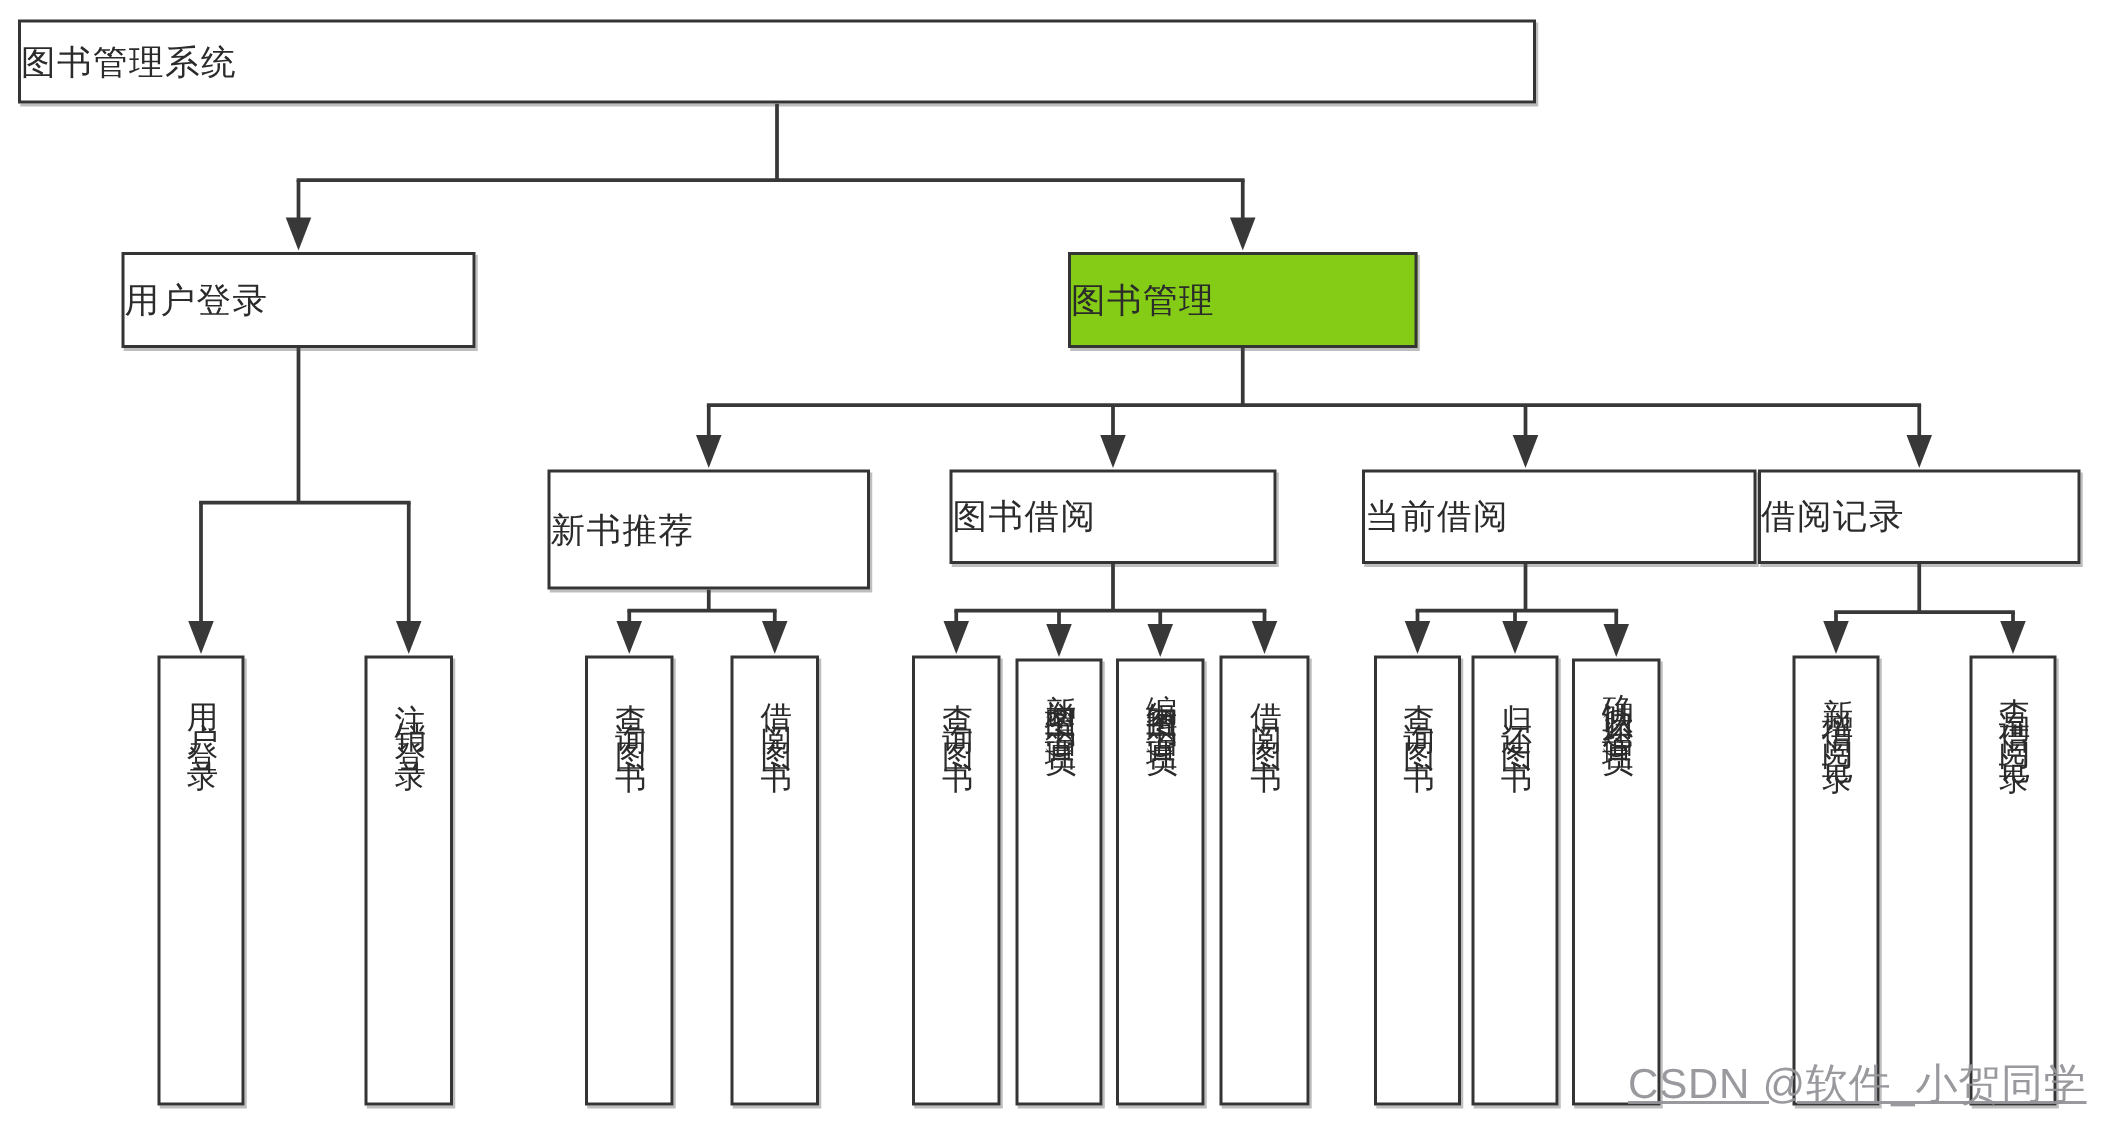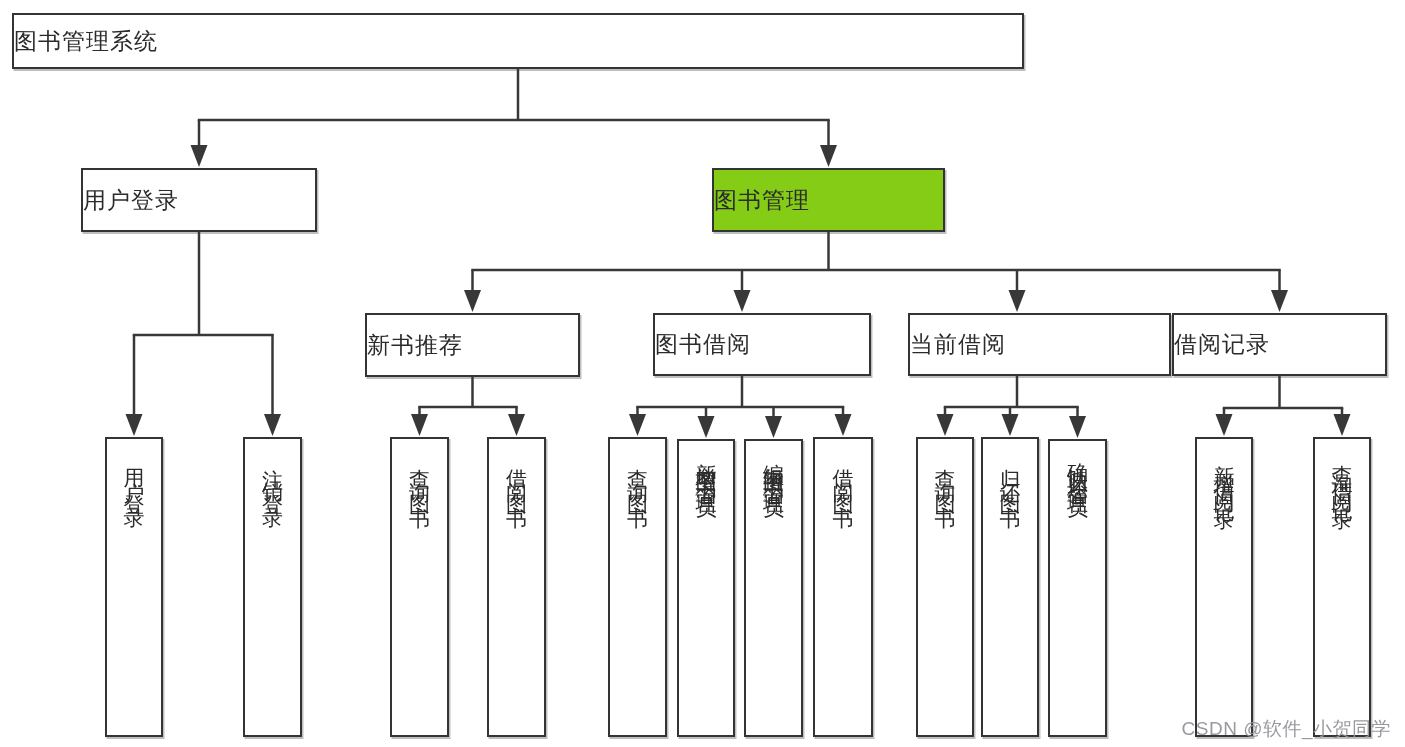--- a/index.html
+++ b/index.html
@@ -11,21 +11,21 @@
   .node{
     position:absolute;box-sizing:border-box;background:#ffffff;
     border:2px solid #343434;display:flex;align-items:center;justify-content:flex-start;
     color:#2b2b2b;z-index:2;box-shadow:1.5px 2px 0 rgba(70,70,70,0.35);
   }
   .node.h{font-size:23px;letter-spacing:1px;}
   .node.v{writing-mode:vertical-rl;font-size:21px;}
   .node .label{white-space:pre;}
   #watermark{
     position:absolute;right:14px;bottom:5px;z-index:4;
-    color:rgba(148,148,153,0.95);font-size:19px;letter-spacing:0.5px;
+    color:rgba(148,148,153,0.95);font-size:28px;letter-spacing:0.5px;text-decoration:underline;
   }
 </style>
 </head>
 <body>
 
 <div id="stage">
   <svg id="edge-layer" xmlns="http://www.w3.org/2000/svg" width="1405" height="747">
       <g>
         <line x1="518" y1="69" x2="518" y2="120" stroke="#383838" stroke-width="2.5"></line>
         <line x1="197.75" y1="120" x2="829.75" y2="120" stroke="#383838" stroke-width="2.5"></line>
@@ -96,24 +96,24 @@
   <div id="watermark">CSDN @软件_小贺同学</div>
 <div class="node h" style="left: 12px; top: 13px; width: 1012px; height: 56px; border-color: rgb(52, 52, 52); background: rgb(255, 255, 255); color: rgb(43, 43, 43);">
       <span class="label">图书管理系统</span>
     </div>
     <div class="node h" style="left: 81px; top: 168px; width: 236px; height: 64px; border-color: rgb(52, 52, 52); background: rgb(255, 255, 255); color: rgb(43, 43, 43);">
       <span class="label">用户登录</span>
     </div>
     <div class="node h" style="left: 712px; top: 168px; width: 233px; height: 64px; border-color: rgb(52, 52, 52); background: #84cc16; color: rgb(43, 43, 43);">
       <span class="label">图书管理</span>
     </div>
-    <div class="node h" style="left: 365px; top: 313px; width: 215px; height: 64px; border-color: rgb(52, 52, 52); background: rgb(255, 255, 255); color: rgb(43, 43, 43);">
+    <div class="node h" style="left: 365px; top: 313px; width: 215px; height: 80px; border-color: rgb(52, 52, 52); background: rgb(255, 255, 255); color: rgb(43, 43, 43);">
       <span class="label">新书推荐</span>
     </div>
-    <div class="node h" style="left: 653px; top: 313px; width: 218px; height: 63px; border-color: rgb(52, 52, 52); background: rgb(255, 255, 255); color: rgb(43, 43, 43);">
+    <div class="node h" style="left: 633px; top: 313px; width: 218px; height: 63px; border-color: rgb(52, 52, 52); background: rgb(255, 255, 255); color: rgb(43, 43, 43);">
       <span class="label">图书借阅</span>
     </div>
     <div class="node h" style="left: 908px; top: 313px; width: 263px; height: 63px; border-color: rgb(52, 52, 52); background: rgb(255, 255, 255); color: rgb(43, 43, 43);">
       <span class="label">当前借阅</span>
     </div>
     <div class="node h" style="left: 1172px; top: 313px; width: 215px; height: 63px; border-color: rgb(52, 52, 52); background: rgb(255, 255, 255); color: rgb(43, 43, 43);">
       <span class="label">借阅记录</span>
     </div>
     <div class="node v" style="left: 105px; top: 437px; width: 58px; height: 300px; border-color: rgb(52, 52, 52); background: rgb(255, 255, 255); color: rgb(43, 43, 43); padding-top: 13px;">
       <span class="label" style="letter-spacing: 13px;">用户登录</span>

